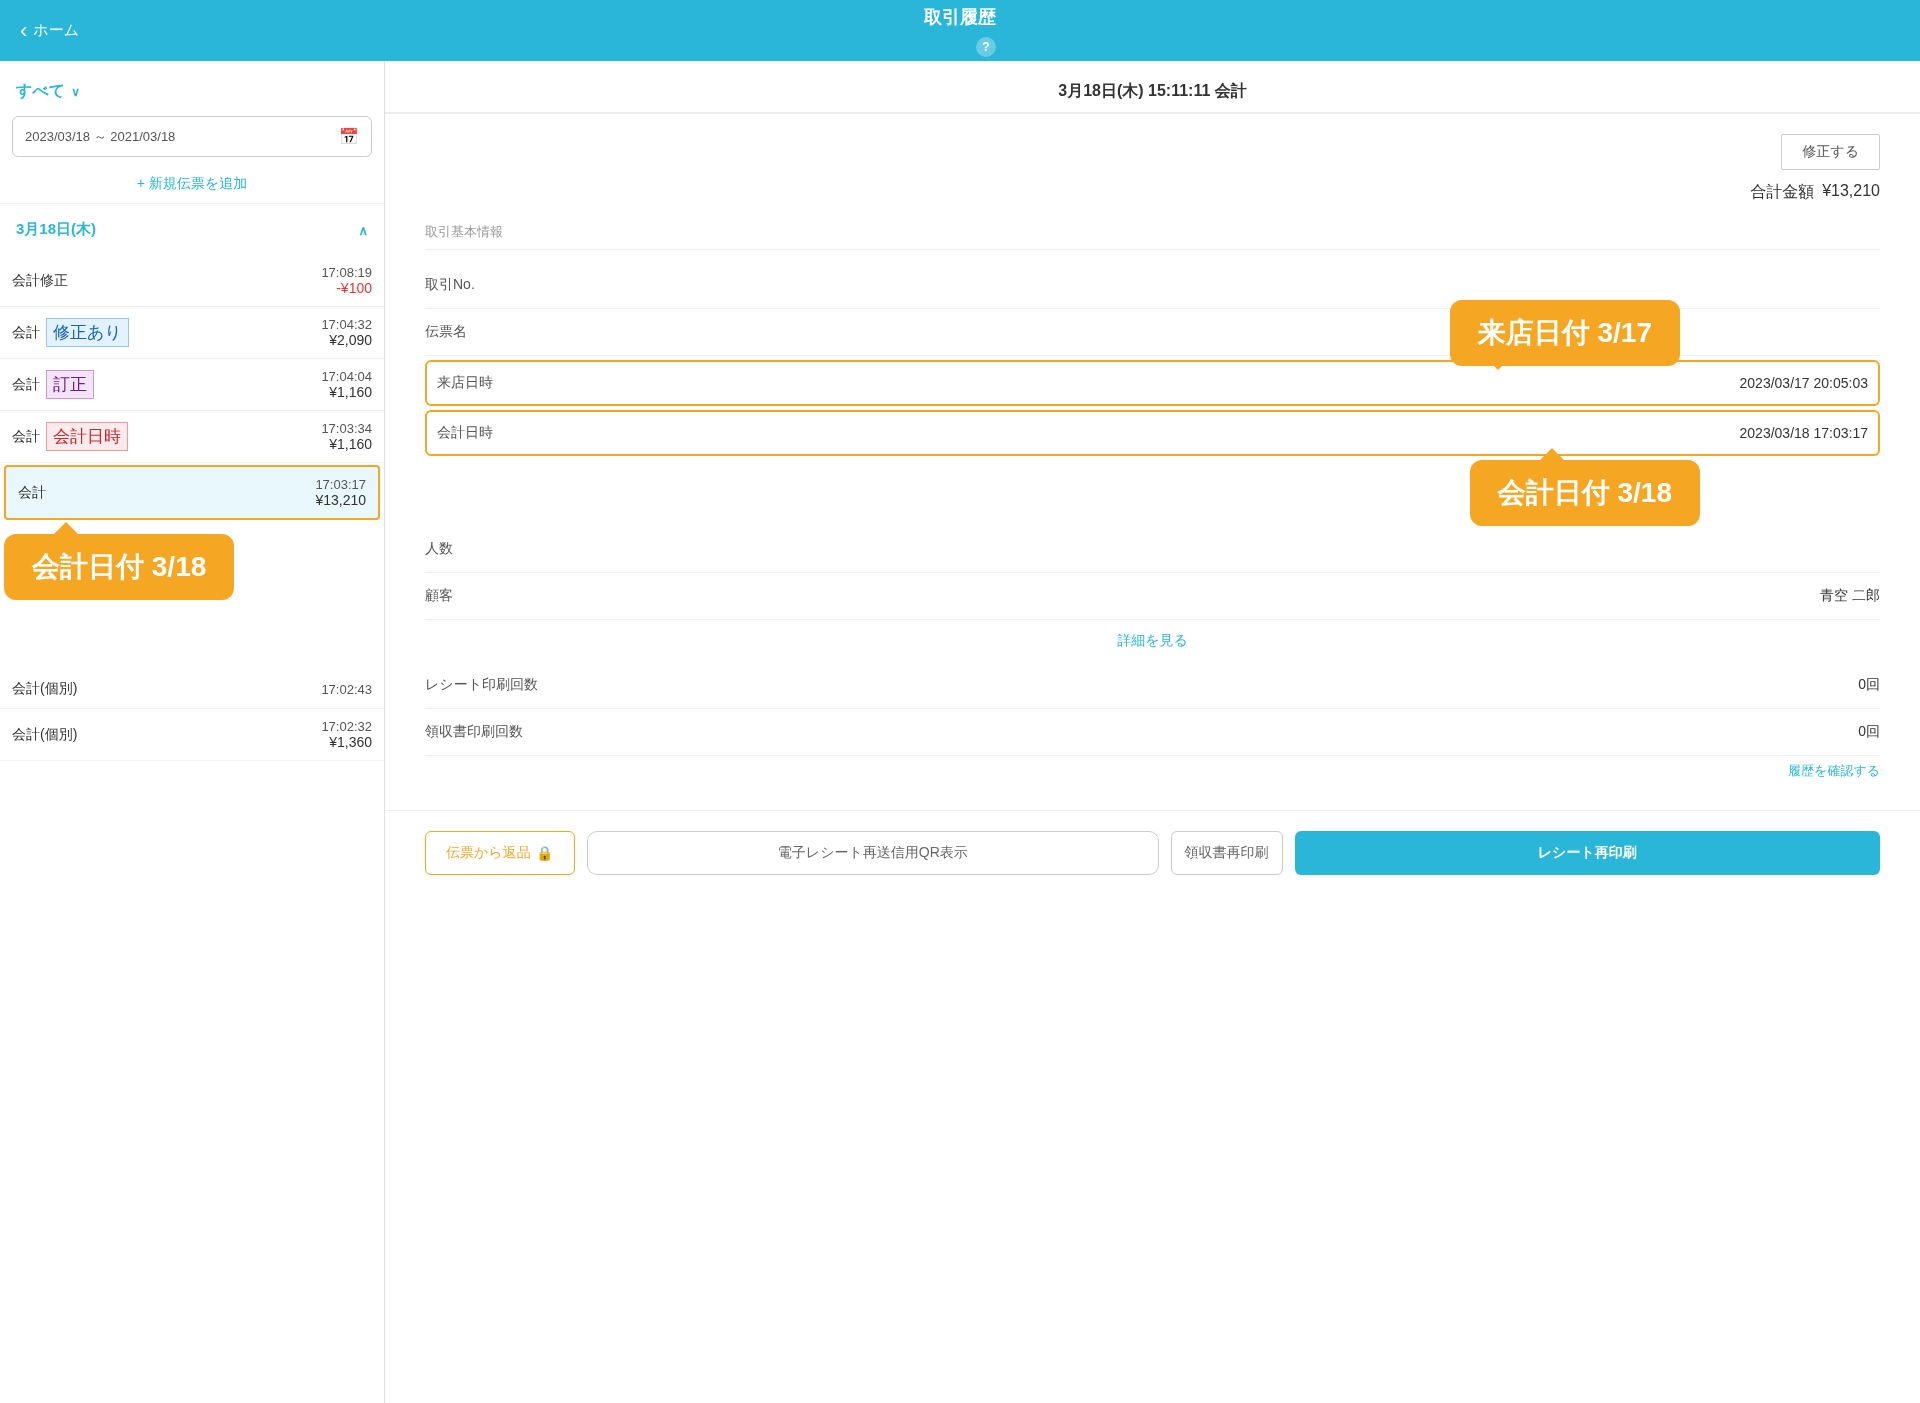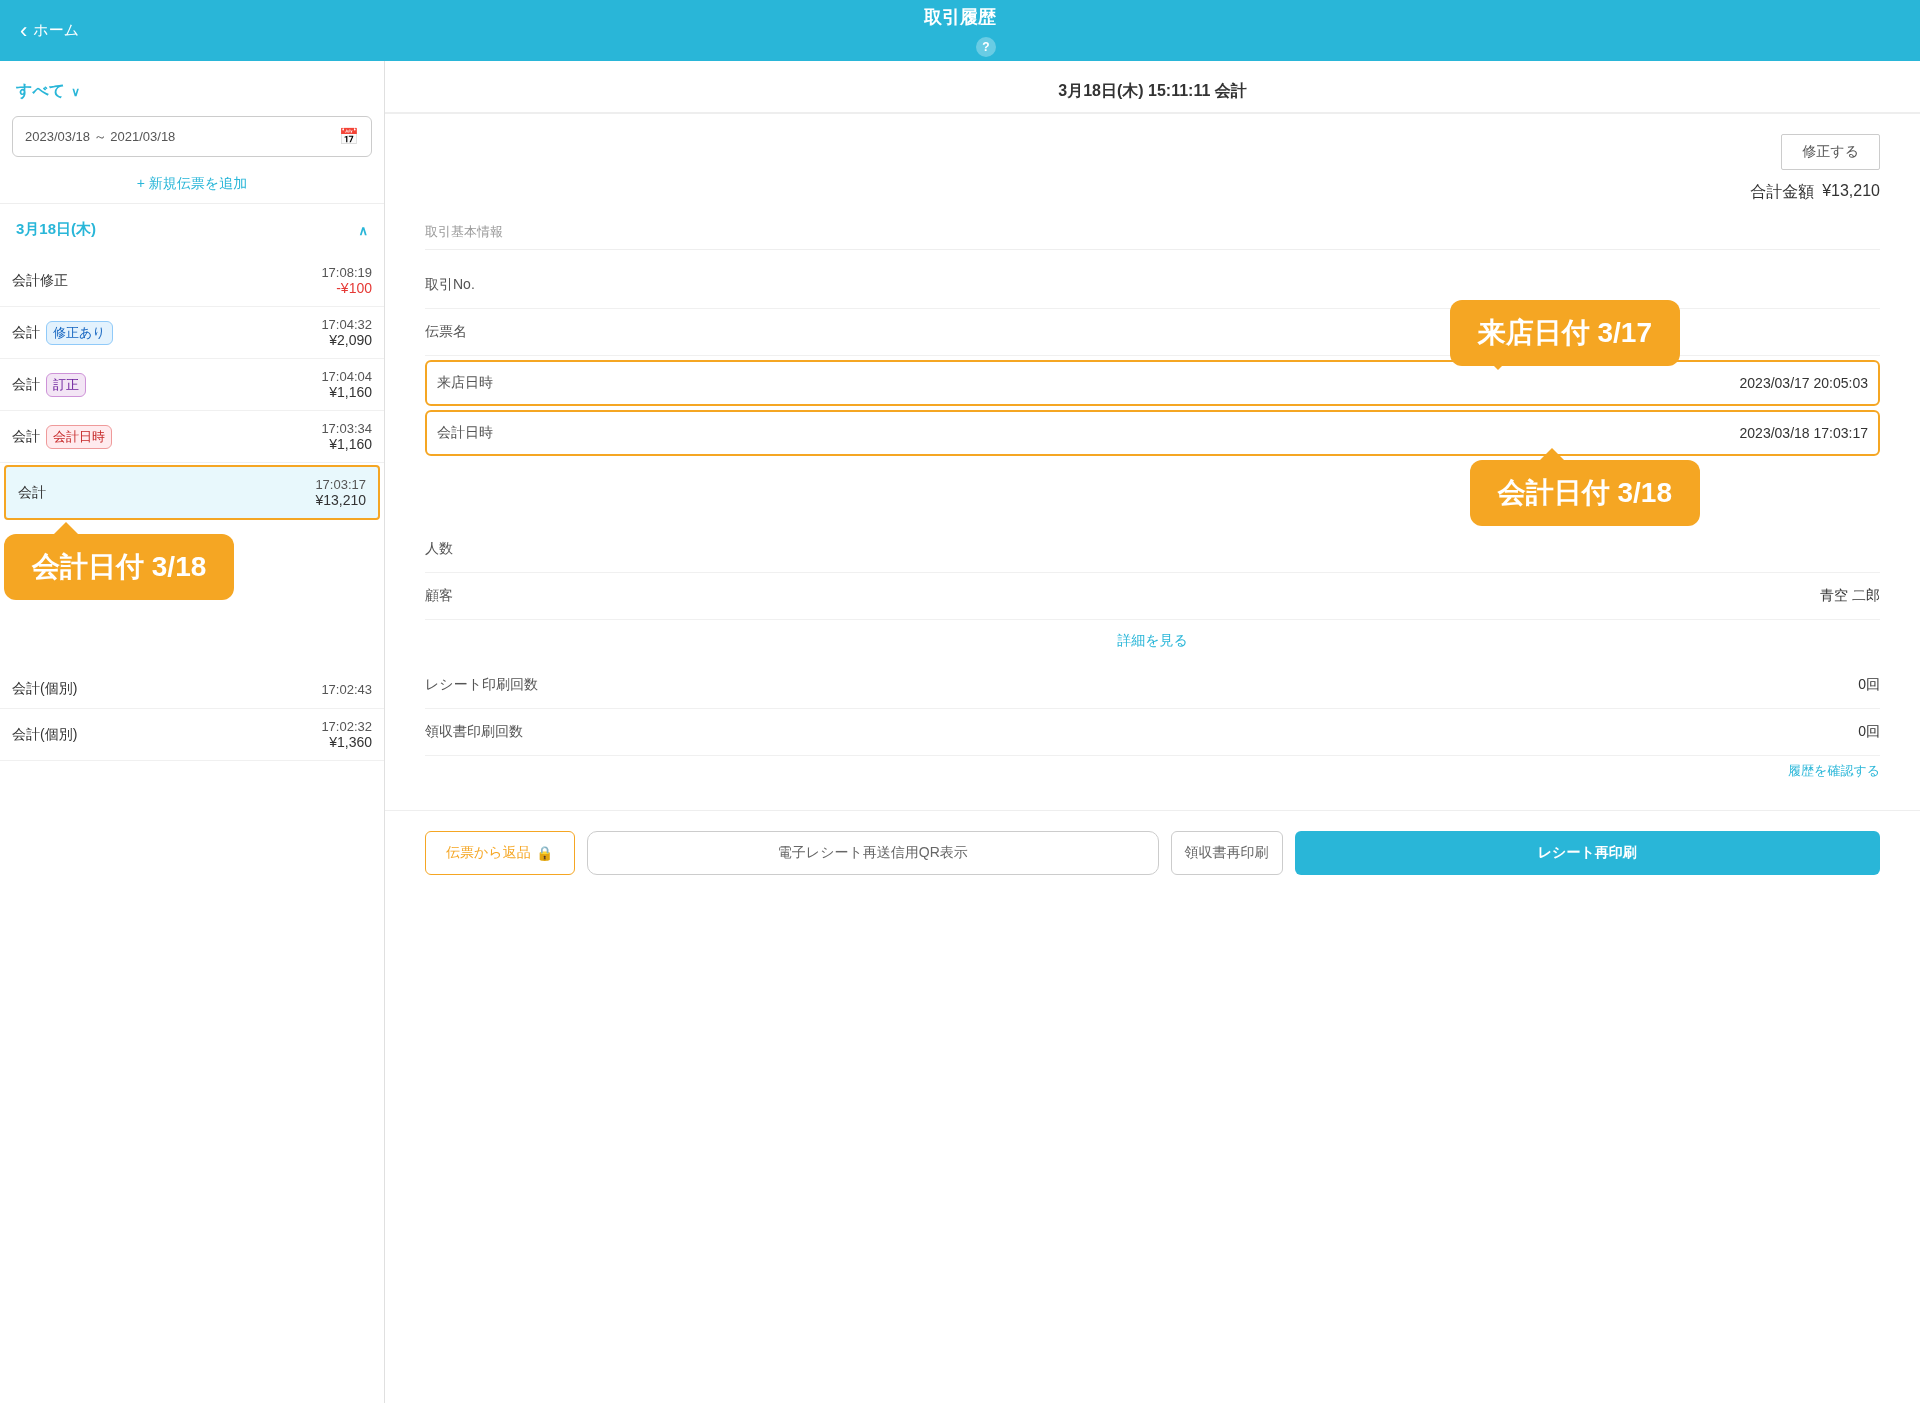--- a/index.html
+++ b/index.html
@@ -139,22 +139,22 @@
     .tx-left { display: flex; flex-direction: column; gap: 3px; }
     .tx-name { display: flex; align-items: center; gap: 6px; font-size: 14px; color: #333; }
     .tx-right { text-align: right; }
     .tx-time { font-size: 13px; color: #555; }
     .tx-amount { font-size: 14px; font-weight: 500; color: #333; }
     .tx-amount.negative { color: #e53935; }
     .badge {
       display: inline-flex;
       align-items: center;
       padding: 2px 6px;
-      border-radius: 6px;
-      font-size: 13px;
+      border-radius: 0;
+      font-size: 17px;
       font-weight: 500;
     }
     .badge-correction { background: #e3f2fd; color: #1565c0; border: 1px solid #90caf9; }
     .badge-fix { background: #f3e5f5; color: #6a1b9a; border: 1px solid #ce93d8; }
     .badge-deleted { background: #ffebee; color: #c62828; border: 1px solid #ef9a9a; }
 
     
     .content {
       flex: 1;
       background: white;

